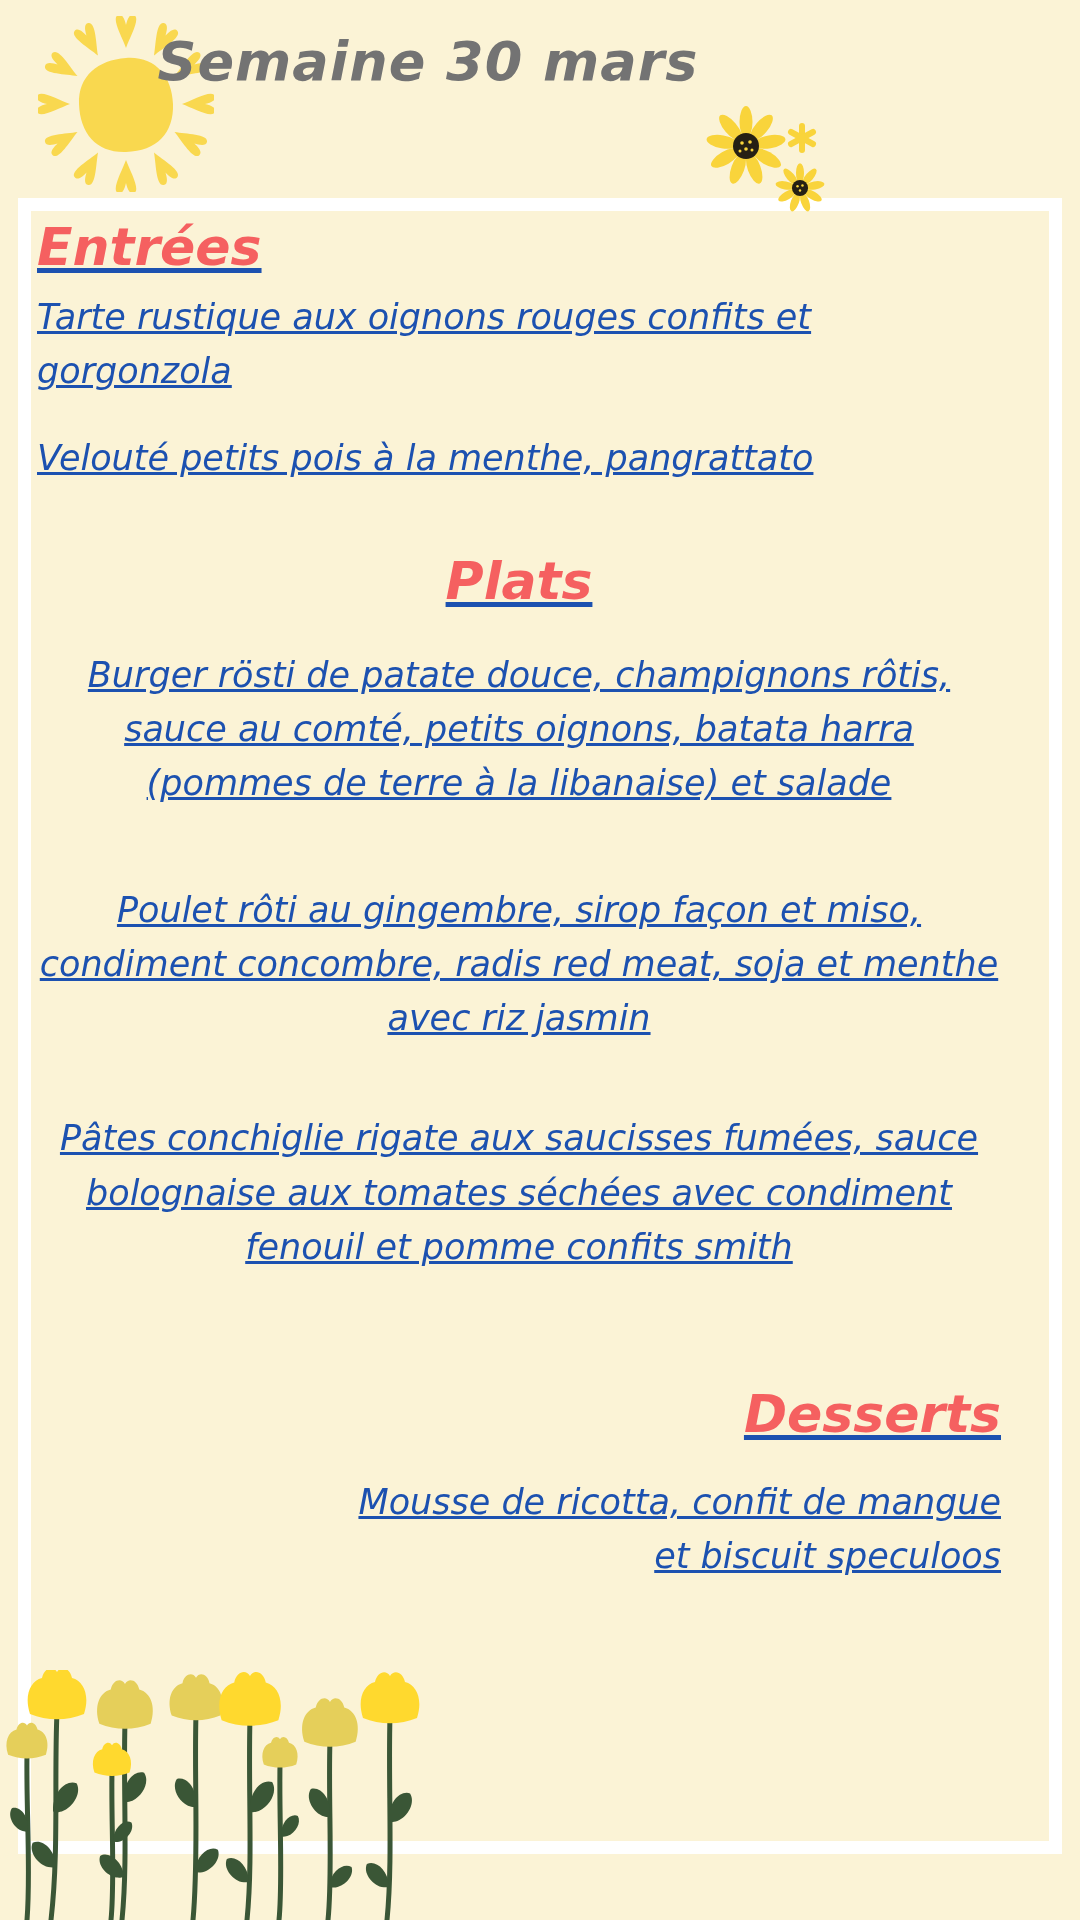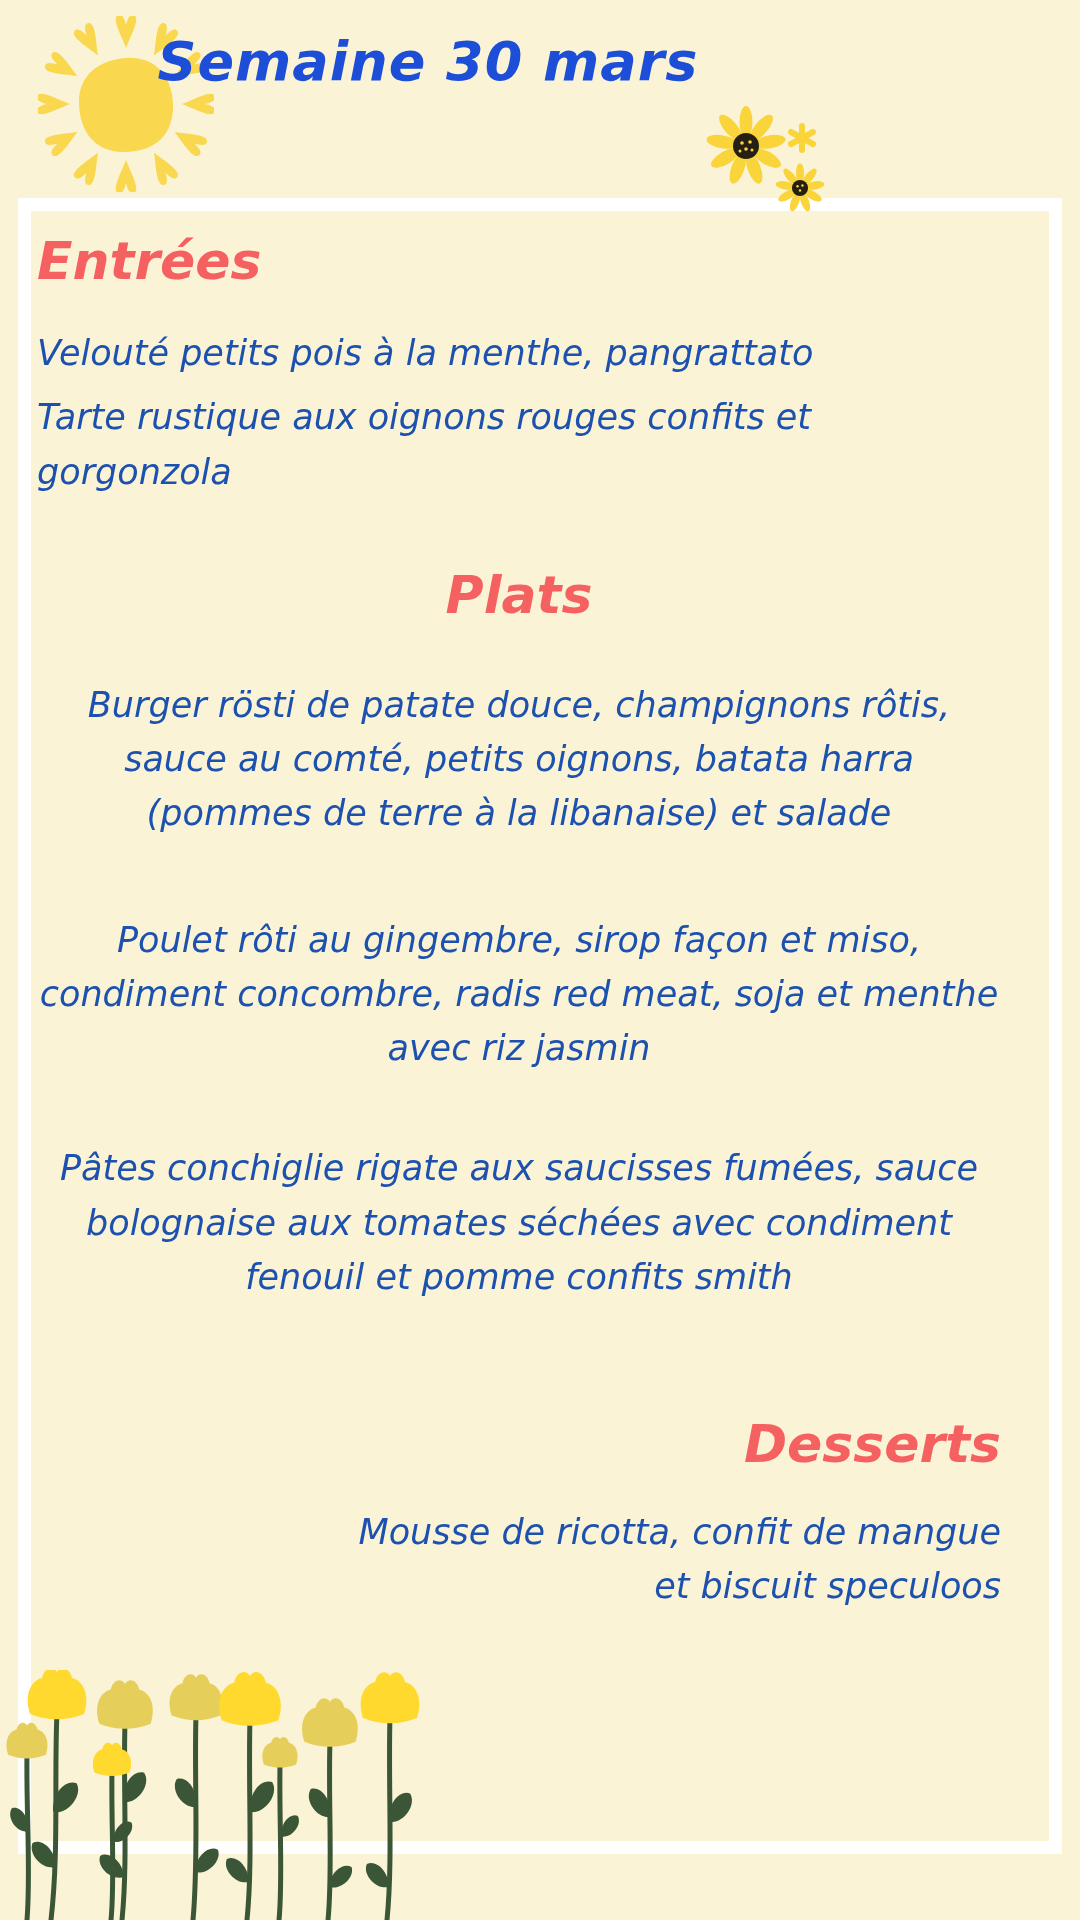--- a/index.html
+++ b/index.html
@@ -8,50 +8,51 @@
     position:relative;
     background:#FBF3D6;
     overflow:hidden;
     font-family:"DejaVu Sans", sans-serif;
   }
 
   .title {
     position:absolute; top:30px; left:0; width:856px;
     text-align:center;
     font-size:54px; font-weight:bold; font-style:italic;
-    color:#1d4ed8; letter-spacing:1px;
+    color:#737373; letter-spacing:1px;
   }
 
   .frame {
     position:absolute; left:18px; top:198px;
     width:1044px; height:1656px;
     border:13px solid #ffffff;
     box-sizing:border-box;
   }
 
   .content {
-    position:absolute; left:31px; top:225px; width:976px;
+    position:absolute; left:31px; top:211px; width:976px;
     color:#1C51B0;
+    text-decoration:underline;
   }
   .menu-heading {
     font-size:52px; line-height:1.25; margin:0;
     font-weight:bold; font-style:italic;
     color:#F56060;
   }
   .menu-item { font-style:italic; font-size:35px; line-height:1.55; }
   .menu-line { white-space:nowrap; }
 
   .sec { padding:0 6px; }
   #sec-entrees  { margin-top:4px;  text-align:left; }
   #sec-plats    { margin-top:64px; text-align:center; }
   #sec-desserts { margin-top:108px; text-align:right; }
 
   #item-tarte   { margin-top:10px; }
   #item-veloute { margin-top:32px; }
-  #item-burger  { margin-top:50px; }
+  #item-burger  { margin-top:34px; }
   #item-poulet  { margin-top:72px; }
   #item-pates   { margin-top:66px; }
   #item-mousse  { margin-top:28px; }
   #item-cookies { margin-top:62px; }
 
   .sun-svg      { position:absolute; left:38px;  top:16px;  width:176px; height:176px; }
   .daisies-svg  { position:absolute; left:688px; top:98px;  width:160px; height:118px; }
   .flowers-svg  { position:absolute; left:0;     bottom:0;  width:420px; height:250px; }
 </style>
 </head>
@@ -133,26 +134,26 @@
     <line x1="-11" y1="6" x2="11" y2="-6"></line>
   </g>
 </svg>
 
 <div class="title">Semaine 30 mars</div>
 
 <div class="content">
 
   <div class="sec" id="sec-entrees">
     <div class="menu-heading">Entrées</div>
-    <div class="menu-item" id="item-veloute">
-      <div class="menu-line">Velouté petits pois à la menthe, pangrattato</div>
-    </div>
     <div class="menu-item" id="item-tarte">
       <div class="menu-line">Tarte rustique aux oignons rouges confits et</div>
       <div class="menu-line">gorgonzola</div>
+    </div>
+    <div class="menu-item" id="item-veloute">
+      <div class="menu-line">Velouté petits pois à la menthe, pangrattato</div>
     </div>
   </div>
 
   <div class="sec" id="sec-plats">
     <div class="menu-heading">Plats</div>
     <div class="menu-item" id="item-burger">
       <div class="menu-line">Burger rösti de patate douce, champignons rôtis,</div>
       <div class="menu-line">sauce au comté, petits oignons, batata harra</div>
       <div class="menu-line">(pommes de terre à la libanaise) et salade</div>
     </div>

